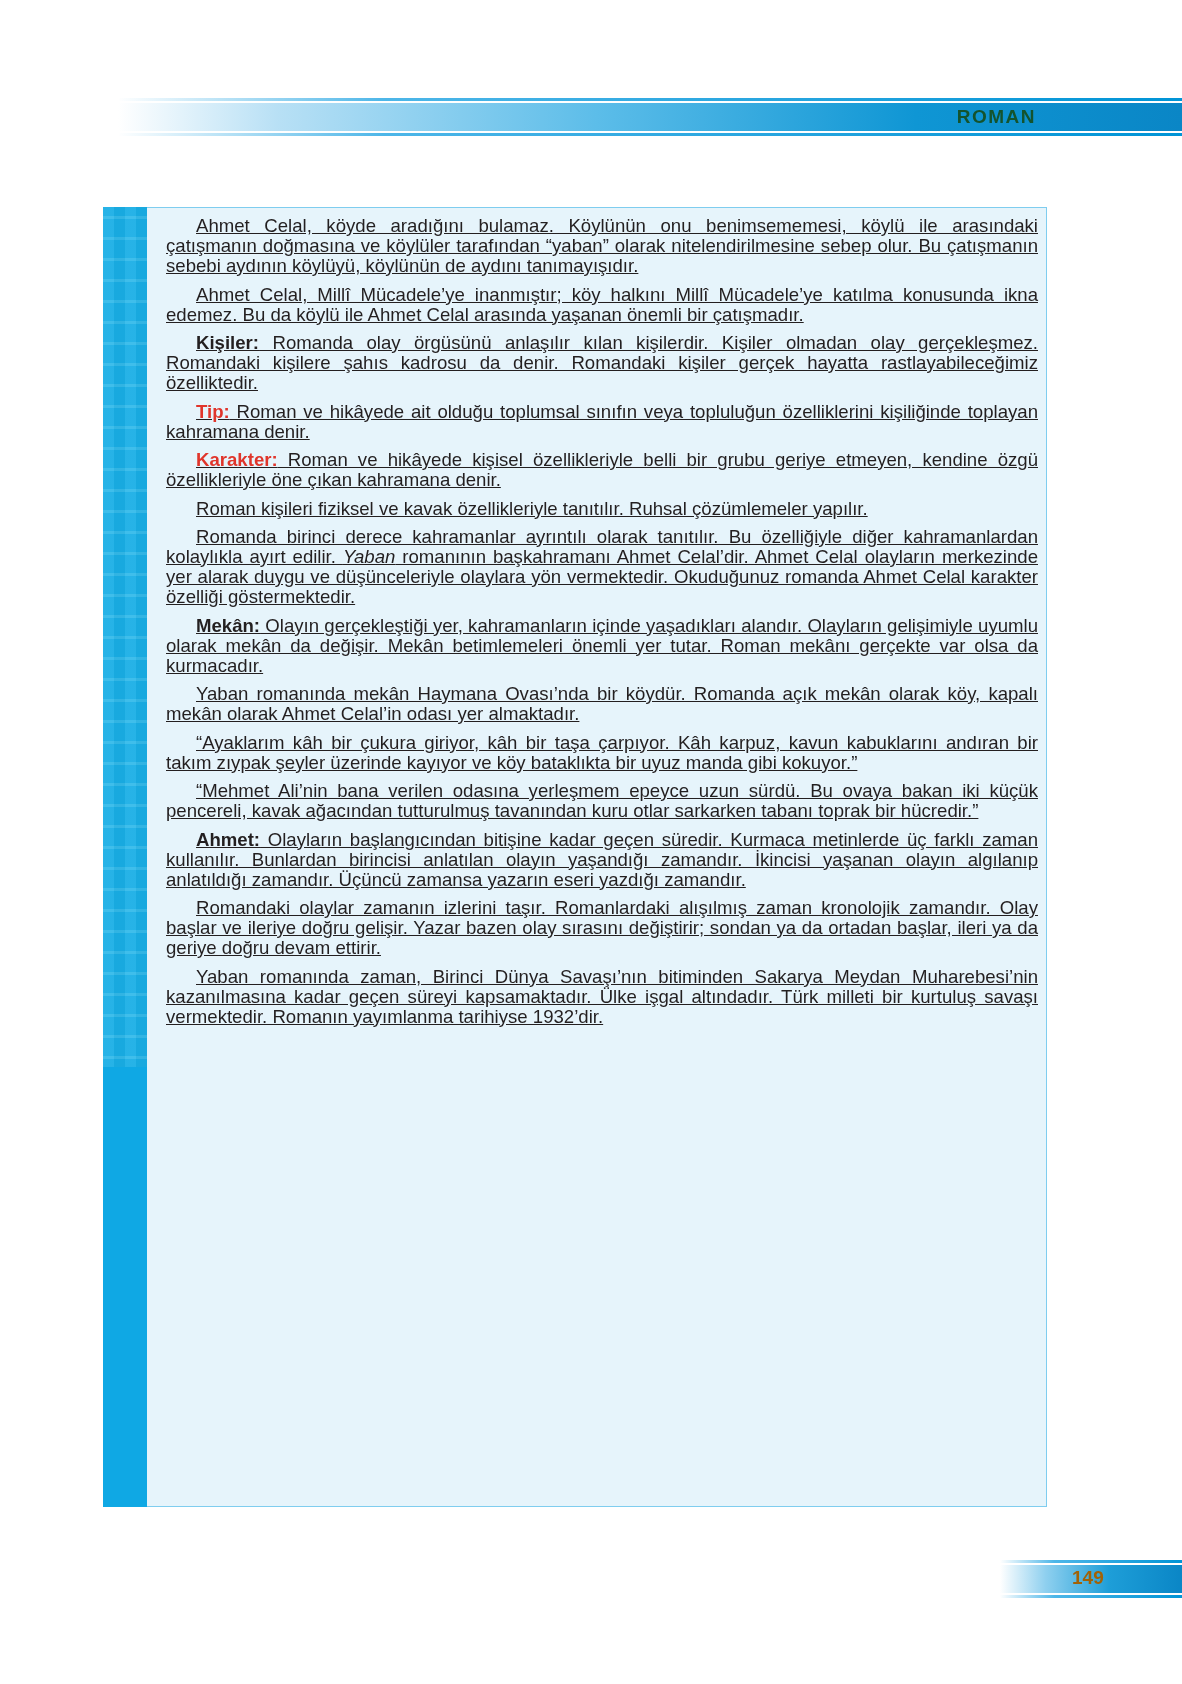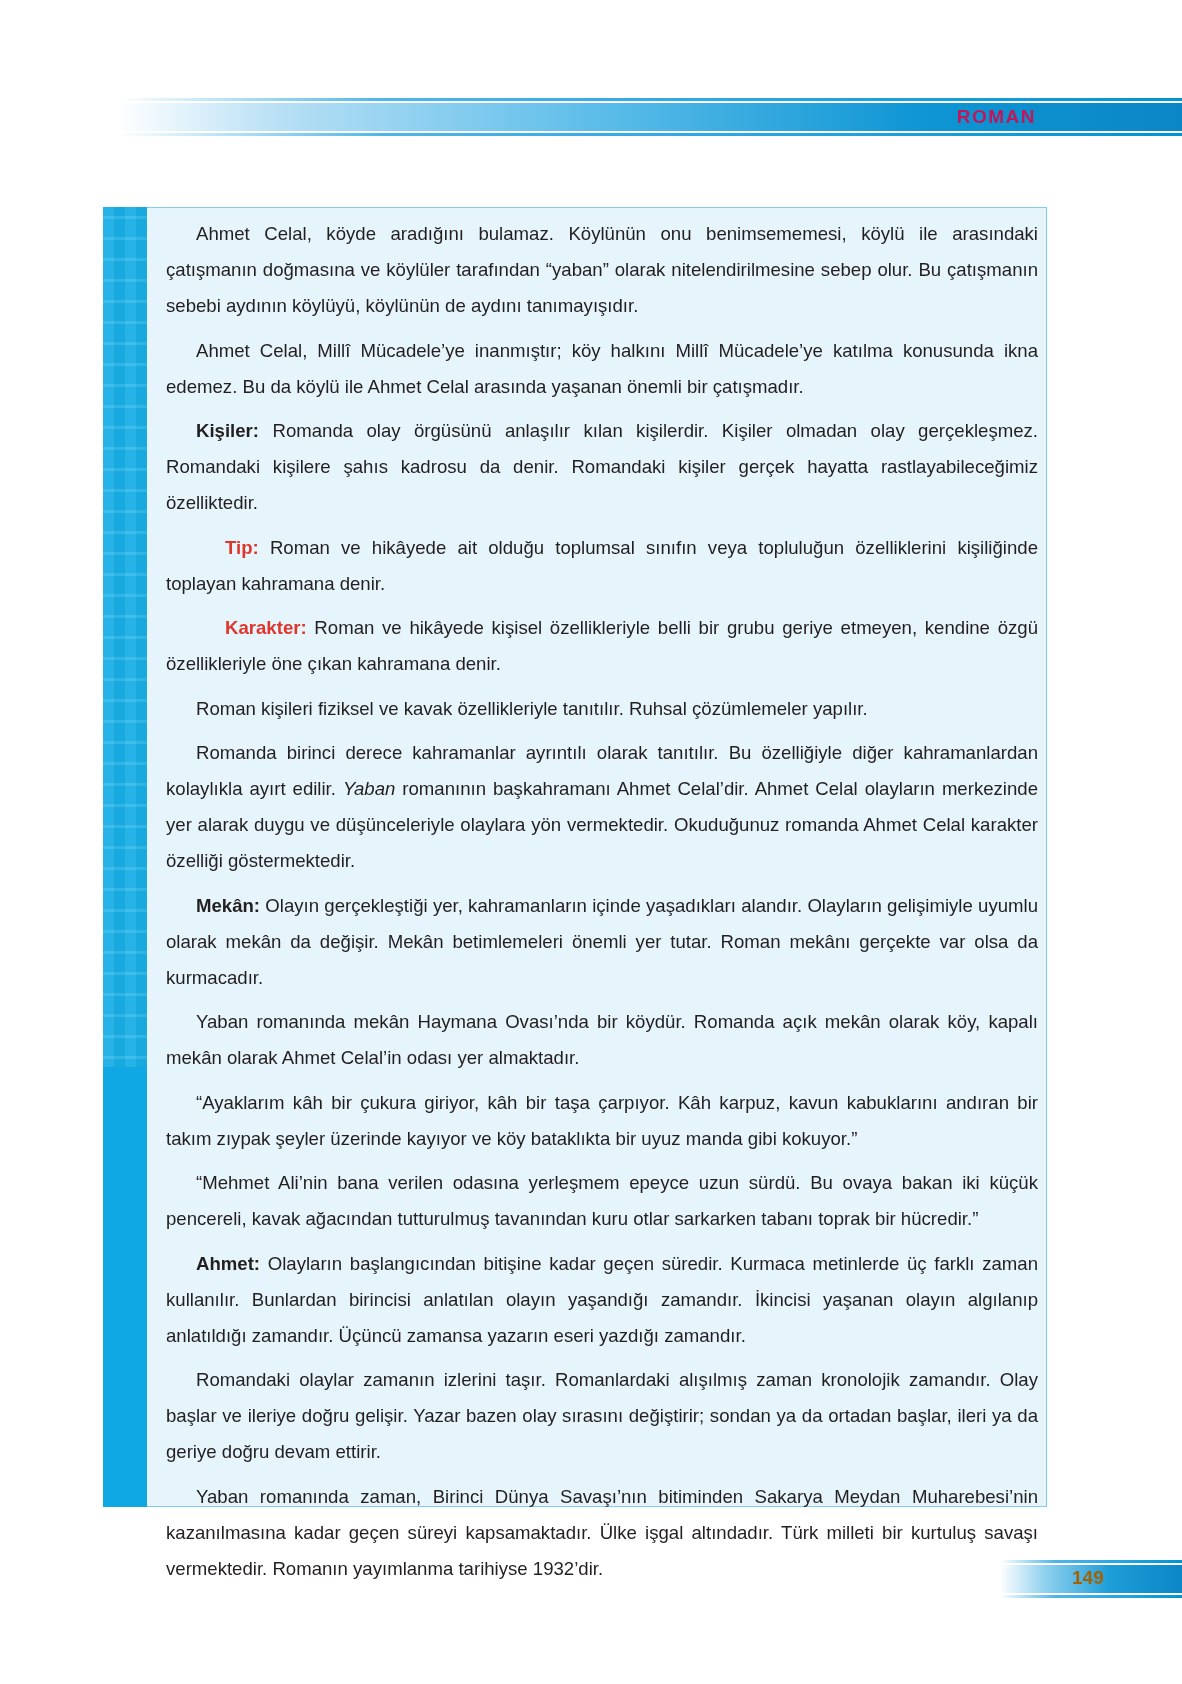--- a/index.html
+++ b/index.html
@@ -27,21 +27,21 @@
     background: linear-gradient(to right, rgba(255,255,255,0) 0%, #b8e0f5 15%, #5cbde9 45%, #0f96d4 75%, #0a86c6 100%);
   }
   .header-band .line-bottom {
     position: absolute; left: 0; right: 0; top: 35px; height: 3px;
     background: linear-gradient(to right, rgba(0,150,220,0) 0%, #4db6e8 25%, #0094d6 100%);
   }
   .header-title {
     position: absolute;
     right: 146px;
     top: 106px;
-    color: #be185d;
+    color: #14532d;
     font-weight: bold;
     font-size: 19px;
     letter-spacing: 1.5px;
   }
   .content-box {
     position: absolute;
     left: 103px;
     top: 207px;
     width: 944px;
     height: 1300px;
@@ -72,29 +72,30 @@
     position: absolute; left: 0; right: 0; bottom: 0; height: 440px;
     background: #0fa8e4;
   }
   .text-area {
     position: absolute;
     left: 166px;
     top: 216px;
     width: 872px;
     color: #231f20;
     font-size: 18.6px;
-    line-height: 36px;
+    line-height: 20px;
+    text-decoration: underline;
   }
   .text-area p {
     margin: 0 0 8.5px 0;
     text-indent: 30px;
     text-align: justify;
   }
   .kw-bold { font-weight: bold; }
-  .kw-red { font-weight: bold; color: #e0352b; margin-left: 29px; }
+  .kw-red { font-weight: bold; color: #e0352b; }
   .ital { font-style: italic; margin-top: 24px; }
   .footer-band {
     position: absolute;
     left: 1000px;
     top: 1560px;
     width: 182px;
     height: 38px;
   }
   .footer-band .line-top {
     position: absolute; left: 0; right: 0; top: 0; height: 3px;

